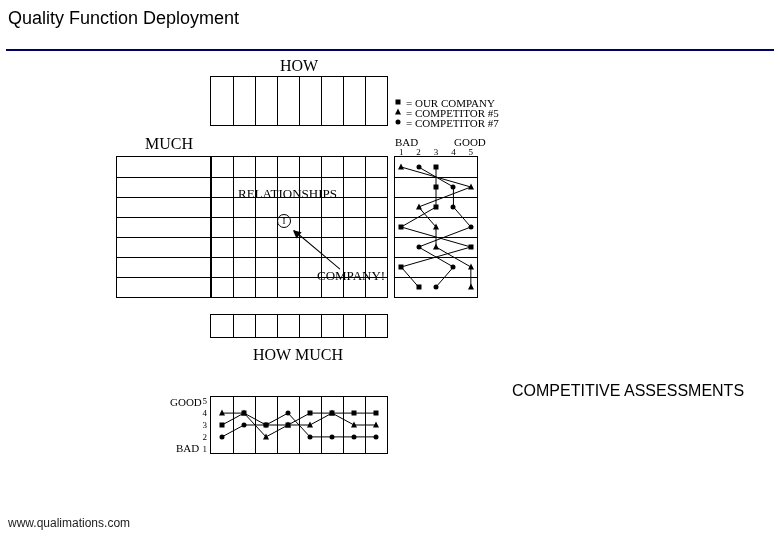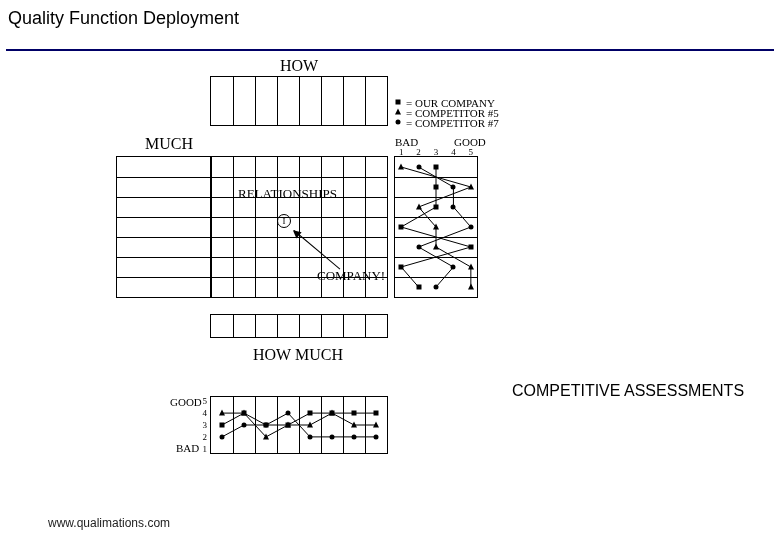--- a/index.html
+++ b/index.html
@@ -21,21 +21,20 @@
     border-top: 2px solid #000066;
     margin: 0 6px 0 6px;
   }
   .footer {
     position: absolute;
     left: 8px;
     bottom: 10px;
     font-family: Arial, sans-serif;
     font-size: 12px;
     color: #222;
-    margin-left: 40px;
   }
   .right-label {
     position: absolute;
     left: 512px;
     top: 350px;
     font-family: Arial, sans-serif;
     font-size: 16px;
     margin-top: 32px;
   }
 

